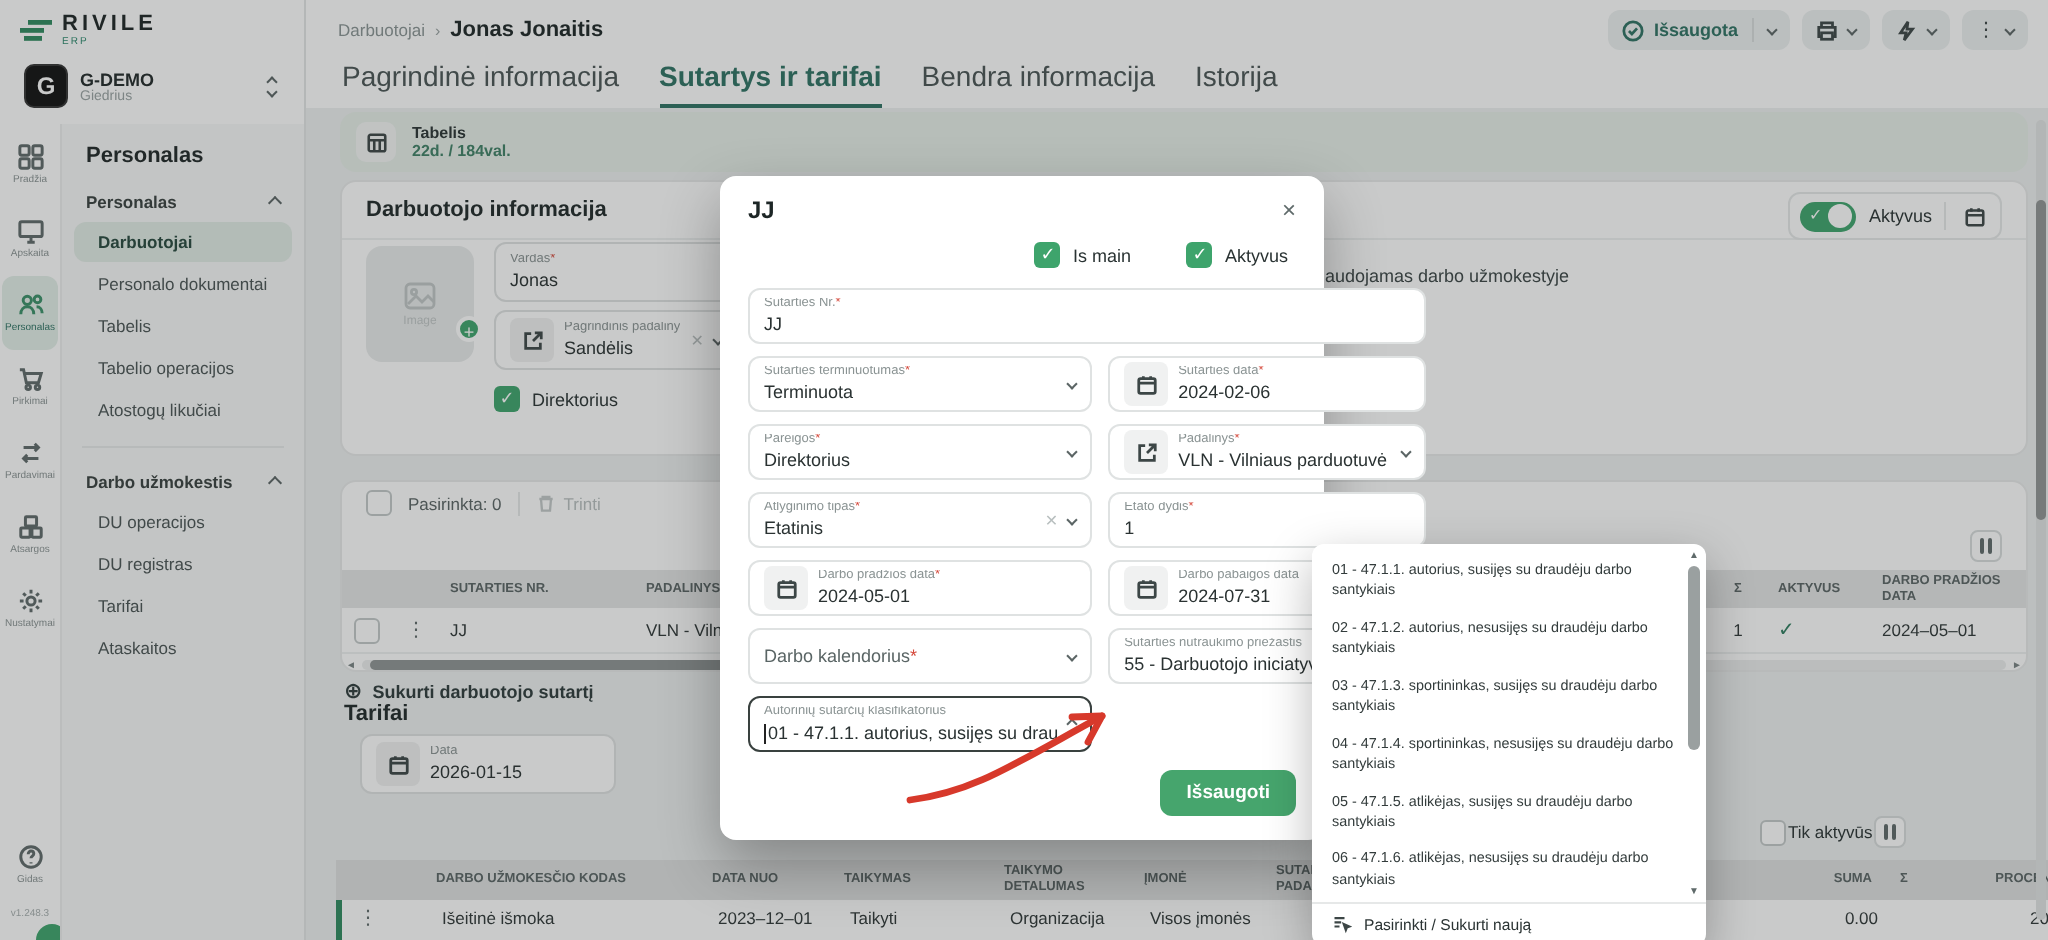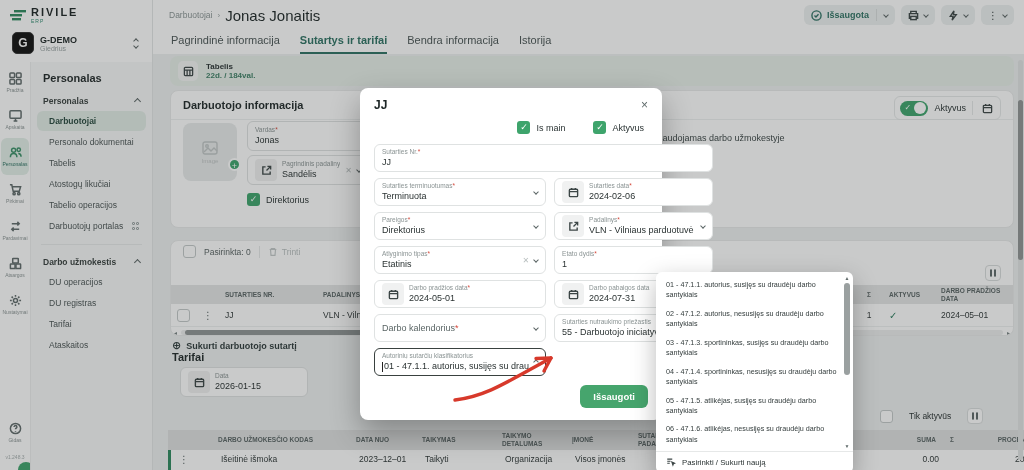--- a/index.html
+++ b/index.html
@@ -41,29 +41,29 @@
   .menu-item { display:flex; align-items:center; font-size:8.5px; color:#4a5454; padding:5px 6px 5px 12px; border-radius:6px; margin:1px 0; }
   .menu-item.active { background:#e2ece6; color:#27493e; font-weight:bold; }
   .menu-div { border-top:1px solid #e7eaea; margin:8px 4px; }
   .grid4 { margin-left:auto; width:8px; height:8px; display:grid; grid-template-columns:3px 3px; gap:1px; }
   .grid4 i { width:3px; height:3px; border:1px solid #9aa3a3; border-radius:1px; }
 
   
   .topbar { position:absolute; left:153px; top:0; right:0; height:30px; background:#fff; display:flex; align-items:center; padding:0 10px 0 16px; z-index:1; }
   .crumb-root { font-size:8.5px; color:#8a9494; }
   .crumb-sep { font-size:8px; color:#9aa3a3; margin:0 5px; }
-  .crumb-cur { font-size:15px; font-weight:normal; color:#1d2626; }
+  .crumb-cur { font-size:11px; font-weight:bold; color:#1d2626; }
   .topbar-actions { margin-left:auto; display:flex; gap:6px; align-items:center; }
   .tbtn { display:flex; align-items:center; gap:5px; height:20px; padding:0 7px; background:#edf0f0; border-radius:6px; font-size:9px; color:#2e7263; font-weight:bold; }
   .tbtn svg { width:11px; height:11px; stroke:#3c4646; fill:none; stroke-width:1.5; }
   .tbtn .divline { width:1px; height:12px; background:#d8dcdc; margin:0 2px; }
   .tbtn .glyph { font-size:10px; color:#3c4646; font-weight:normal; }
 
   .tabs { position:absolute; left:153px; top:30px; right:0; height:24px; background:#fff; display:flex; align-items:flex-end; gap:20px; padding:0 0 0 18px; z-index:1; }
-  .tab { font-size:11px; color:#4a5555; padding-bottom:6px; border-bottom:2px solid transparent; }
+  .tab { font-size:14px; color:#4a5555; padding-bottom:6px; border-bottom:2px solid transparent; }
   .tab.active { color:#2e7263; font-weight:bold; border-bottom-color:#2e7263; }
 
   
   .banner { position:absolute; left:170px; top:56px; right:10px; height:30px; background:#e7efe9; border-radius:8px; display:flex; align-items:center; gap:8px; padding:0 8px; z-index:1; }
   .banner-icon { width:20px; height:20px; background:#f4f6f5; border-radius:5px; display:flex; align-items:center; justify-content:center; }
   .banner-icon svg { width:11px; height:11px; stroke:#3c4646; fill:none; stroke-width:1.4; }
   .banner-title { font-size:8px; font-weight:bold; color:#2a3333; }
   .banner-sub { font-size:8px; color:#3f8066; font-weight:bold; }
 
   .card { position:absolute; background:#fff; border:1px solid #e8eaea; border-radius:8px; z-index:1; }
@@ -121,21 +121,21 @@
   .hscroll { position:absolute; left:2px; right:2px; top:88px; height:7px; display:flex; align-items:center; }
   .hs-arrow { font-size:5px; color:#7a8484; width:8px; }
   .hs-track { flex:1; height:5px; background:#eceeee; border-radius:3px; position:relative; }
   .hs-thumb { position:absolute; left:4px; top:0; width:190px; height:5px; background:#8f9494; border-radius:3px; }
 
   .create-link { position:absolute; left:172px; top:339px; display:flex; align-items:center; gap:5px; font-size:9px; font-weight:bold; color:#2e3b3b; z-index:1; }
   .create-link .glyph { font-size:11px; color:#2e3b3b; }
 
   .tarifai-h { position:absolute; left:172px; top:351px; font-size:11px; font-weight:bold; color:#1f2828; z-index:1; }
   .tar-date { position:absolute; left:180px; top:367px; width:128px; z-index:1; }
-  .tar-right { position:absolute; left:880px; top:408px; display:flex; align-items:center; gap:16px; z-index:1; }
+  .tar-right { position:absolute; left:880px; top:408px; display:flex; align-items:center; gap:1px; z-index:1; }
   .tar-right .cb-label { font-size:8.5px; }
   .tar-cols { position:relative; right:auto; }
 
   .tar-head { position:absolute; left:168px; top:430px; width:880px; height:20px; background:#dfe1e1; z-index:1; display:flex; }
   .tar-head > div { padding:2px 6px; display:flex; align-items:center; }
   .tar-row { position:absolute; left:168px; top:450px; width:880px; height:24px; background:#fff; display:flex; font-size:8.5px; z-index:1; border-left:3px solid #2e8a5f; }
   .tar-row > div { padding:4px 6px; display:flex; align-items:flex-start; }
   .d0{width:44px;} .d1{width:138px;} .d2{width:66px;} .d3{width:80px;} .d4{width:70px;} .d5{width:66px;} .d6{width:72px;} .d7{width:74px;} .d8{width:64px;} .d9{width:100px; justify-content:flex-end; text-align:right;} .d10{width:20px; justify-content:center;} .d11{width:82px; justify-content:flex-end; text-align:right;}
   .tar-row .d0 { padding-left:8px; }
 
@@ -277,34 +277,25 @@
       <div class="menu-item active">
           <span>Darbuotojai</span>
         </div>
       <div class="menu-item">
           <span>Personalo dokumentai</span>
         </div>
       <div class="menu-item">
           <span>Tabelis</span>
         </div>
       <div class="menu-item">
+          <span>Tabelio operacijos</span>
+        </div>
+      <div class="menu-item">
           <span>Atostogų likučiai</span>
         </div>
-      <div class="menu-item">
-          <span>Tabelio operacijos</span>
-        </div>
-      <div class="menu-item">
-        <span>Darbuotojų portalas</span>
-        <span class="grid4">
-            <i></i>
-            <i></i>
-            <i></i>
-            <i></i>
-          </span>
-      </div>
       <div class="menu-div"></div>
       <div class="menu-section">
         <span>Darbo užmokestis</span>
           <i class="chv up"></i>
       </div>
       <div class="menu-item">
           <span>DU operacijos</span>
         </div>
       <div class="menu-item">
           <span>DU registras</span>

